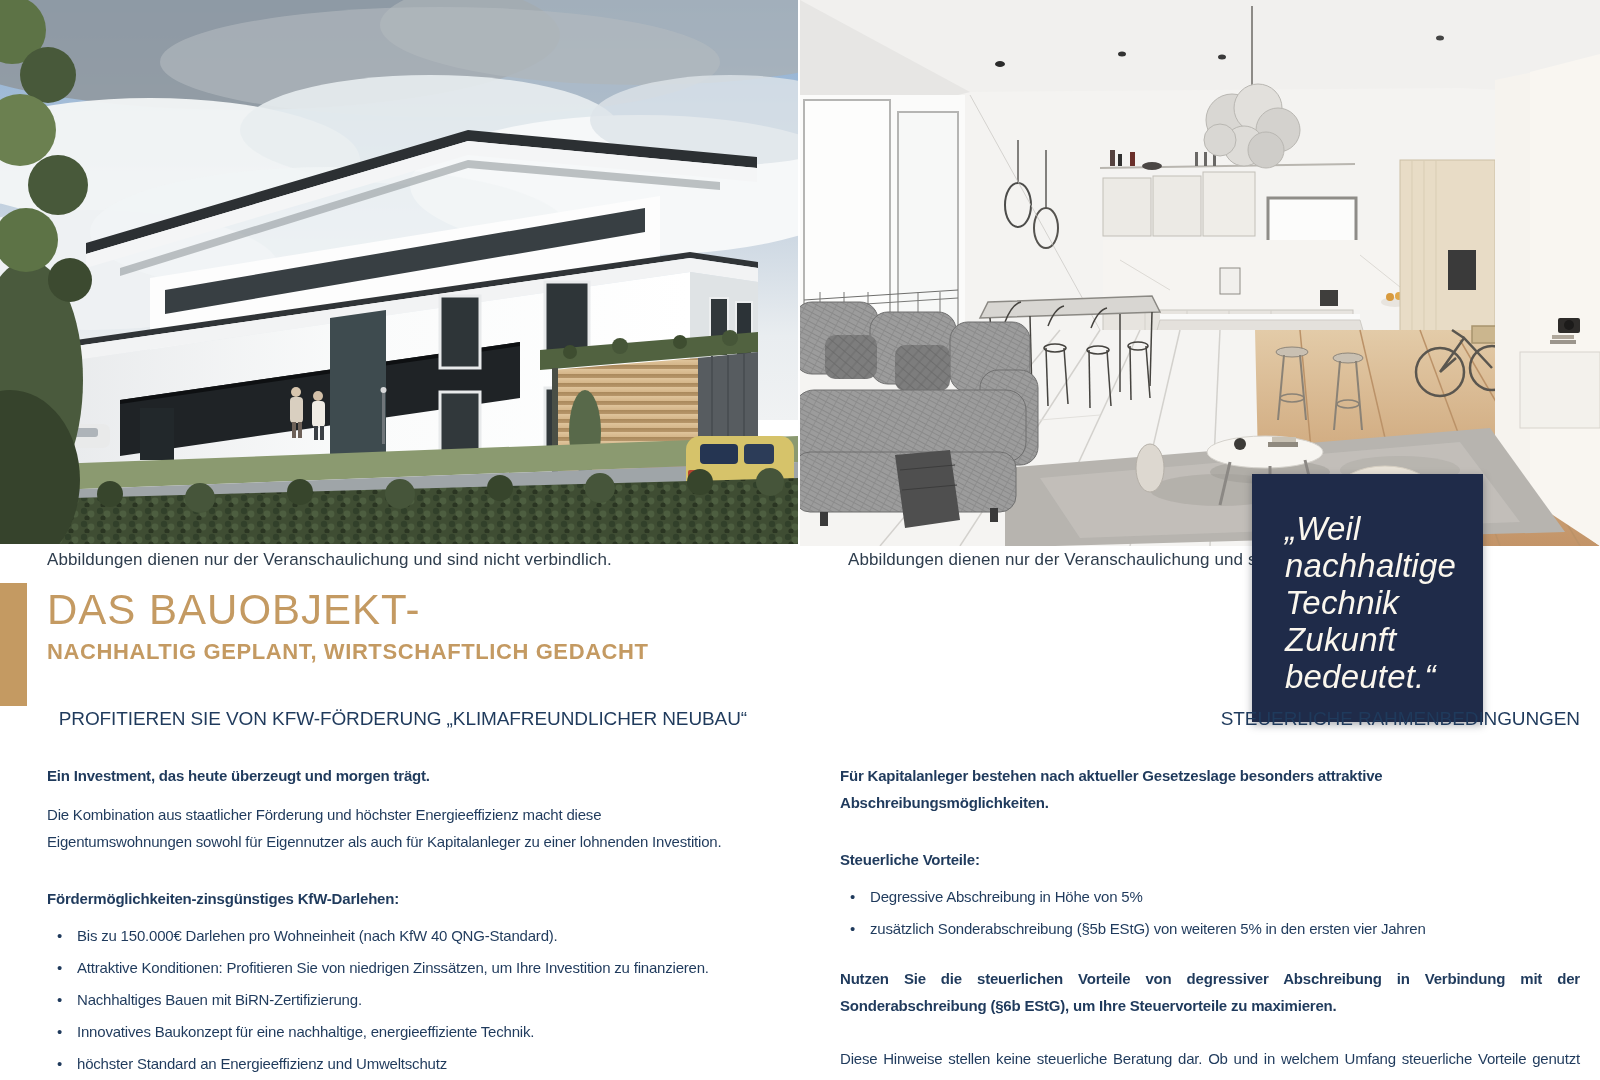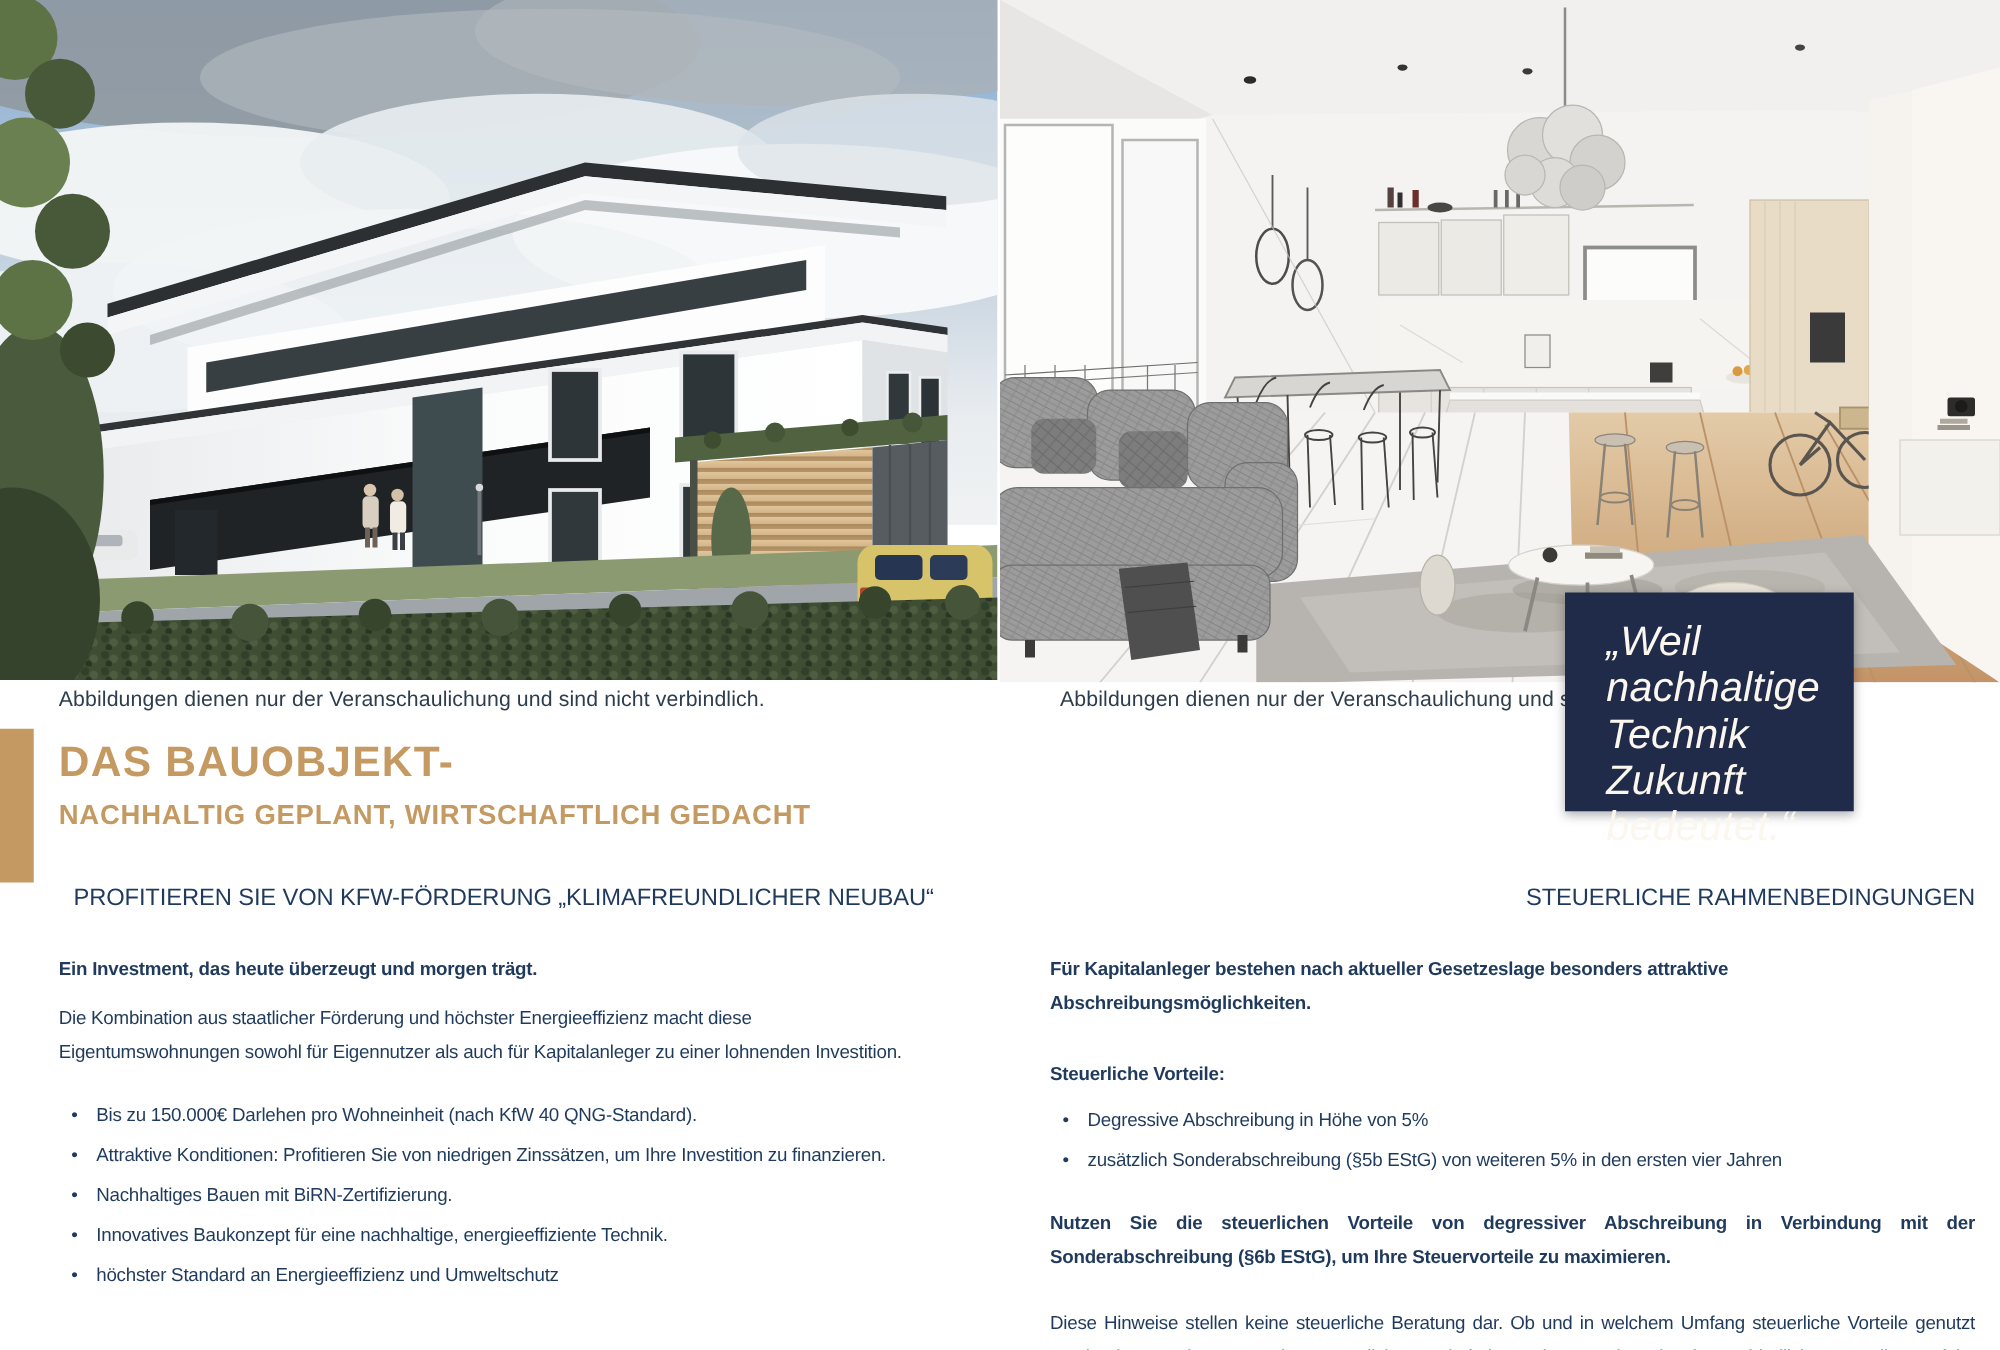--- a/index.html
+++ b/index.html
@@ -17,37 +17,37 @@
   .photo-left svg,.photo-right svg{display:block;width:100%;height:100%;}
 
   .caption{
     font-size:17px;letter-spacing:.1px;color:#2e3d4d;font-weight:400;
   }
   .caption-left{left:47px;top:550px;}
   .caption-right{left:848px;top:550px;}
 
   
   .quote-box{
-    left:1252px;top:474px;width:231px;height:175px;
+    left:1252px;top:474px;width:231px;height:248px;
     background:#1f2b49;
     box-shadow:0 3px 8px rgba(20,25,40,.35);
     box-sizing:border-box;
-    padding:20px 12px 0 33px;
+    padding:36px 12px 0 33px;
   }
   .quote-line{
     font-style:italic;
     font-size:33px;line-height:37px;
     color:#fbf7ee;letter-spacing:.2px;
   }
 
   
   .gold-bar{left:0;top:583px;width:27px;height:123px;background:#c49a62;}
   .title-block{left:47px;top:590px;width:900px;}
   .title-main{
-    margin:0;color:#c49a62;font-size:34px;font-weight:700;
+    margin:0;color:#c49a62;font-size:42px;font-weight:400;
     letter-spacing:1px;line-height:40px;
   }
   .title-sub{
     margin:8px 0 0 0;color:#c49a62;font-size:22px;font-weight:700;
     letter-spacing:.6px;line-height:28px;
   }
 
   
   .col{top:706px;}
   .col-left{left:47px;width:700px;}
@@ -426,20 +426,21 @@
 <div class="abs gold-bar"></div>
 <div class="abs title-block">
   <h1 class="title-main">DAS BAUOBJEKT-</h1>
   <h2 class="title-sub">NACHHALTIG GEPLANT, WIRTSCHAFTLICH GEDACHT</h2>
 </div>
 
 <div class="abs col col-left">
   <h3 class="col-heading">PROFITIEREN SIE VON KFW-FÖRDERUNG „KLIMAFREUNDLICHER NEUBAU“</h3>
   <p class="p-bold mb12">Ein Investment, das heute überzeugt und morgen trägt.</p>
   <p class="p mb28">Die Kombination aus staatlicher Förderung und höchster Energieeffizienz macht diese Eigentumswohnungen sowohl für Eigennutzer als auch für Kapitalanleger zu einer lohnenden Investition.</p>
+  <p class="p-bold list-title">Fördermöglichkeiten-zinsgünstiges KfW-Darlehen:</p>
   <ul class="bullets">
     <li>Bis zu 150.000€ Darlehen pro Wohneinheit (nach KfW 40 QNG-Standard).</li>
     <li>Attraktive Konditionen: Profitieren Sie von niedrigen Zinssätzen, um Ihre Investition zu finanzieren.</li>
     <li>Nachhaltiges Bauen mit BiRN-Zertifizierung.</li>
     <li>Innovatives Baukonzept für eine nachhaltige, energieeffiziente Technik.</li>
     <li>höchster Standard an Energieeffizienz und Umweltschutz</li>
   </ul>
 </div>
 
 <div class="abs col col-right">

